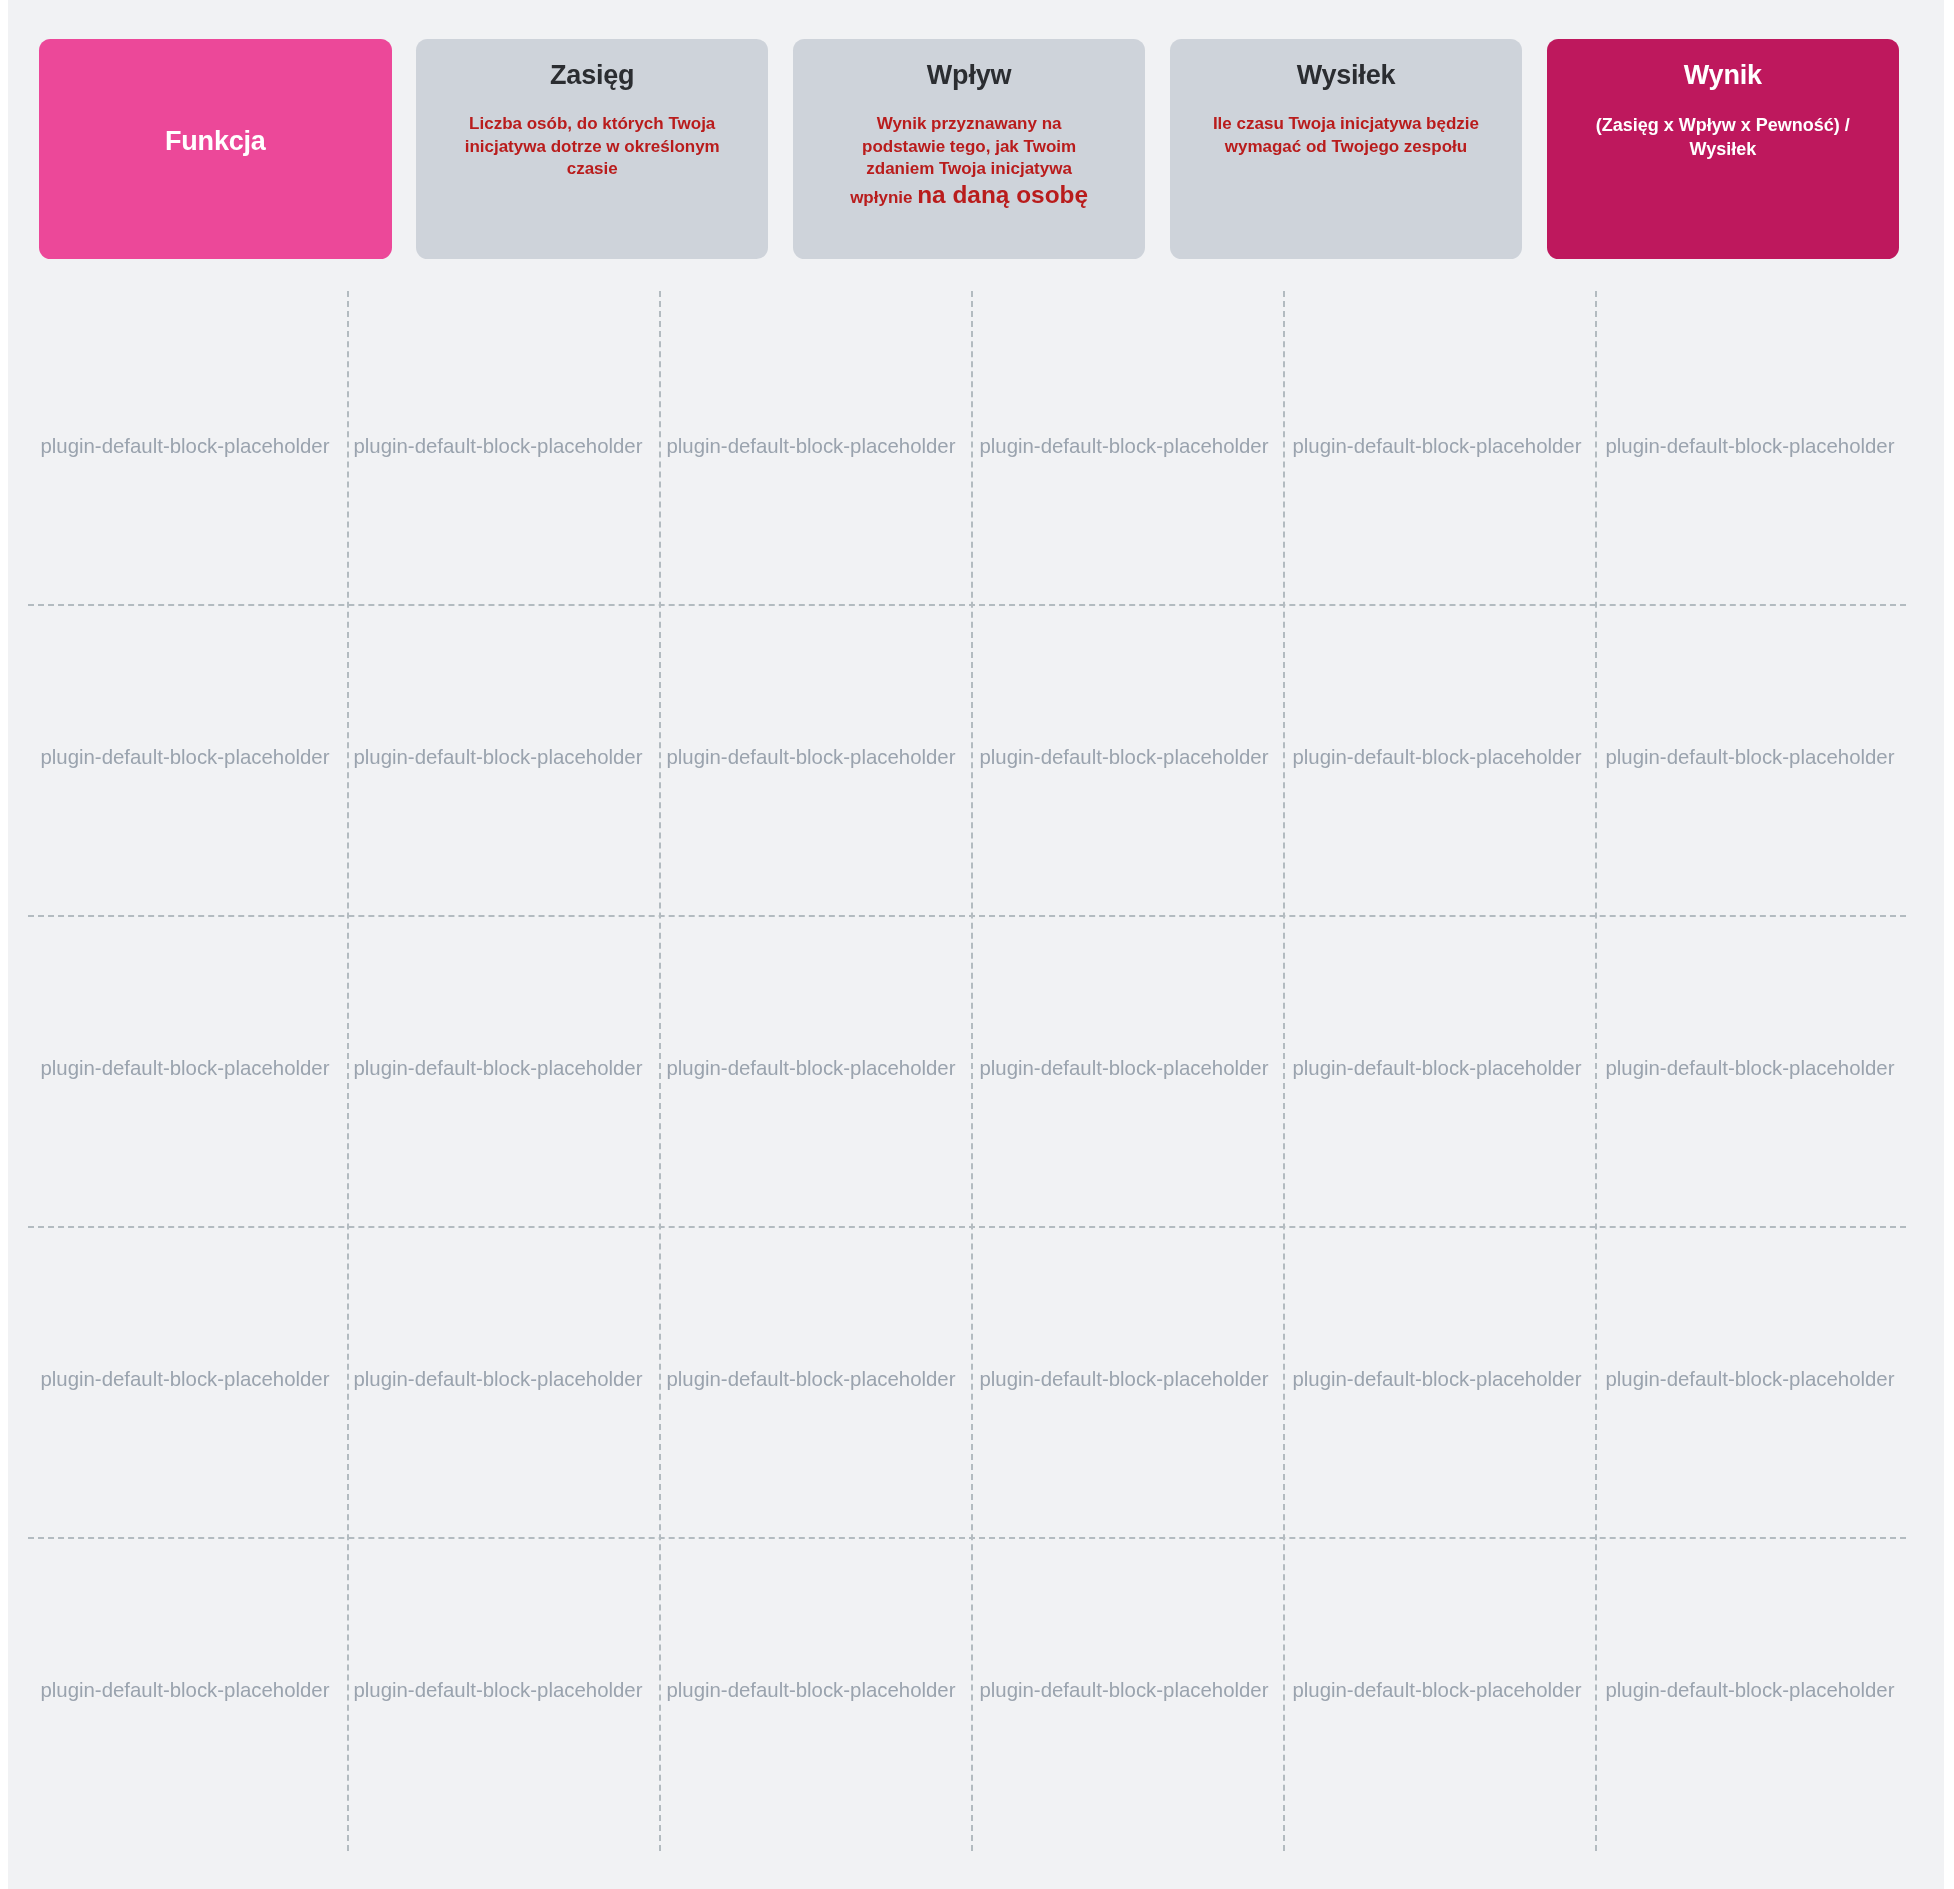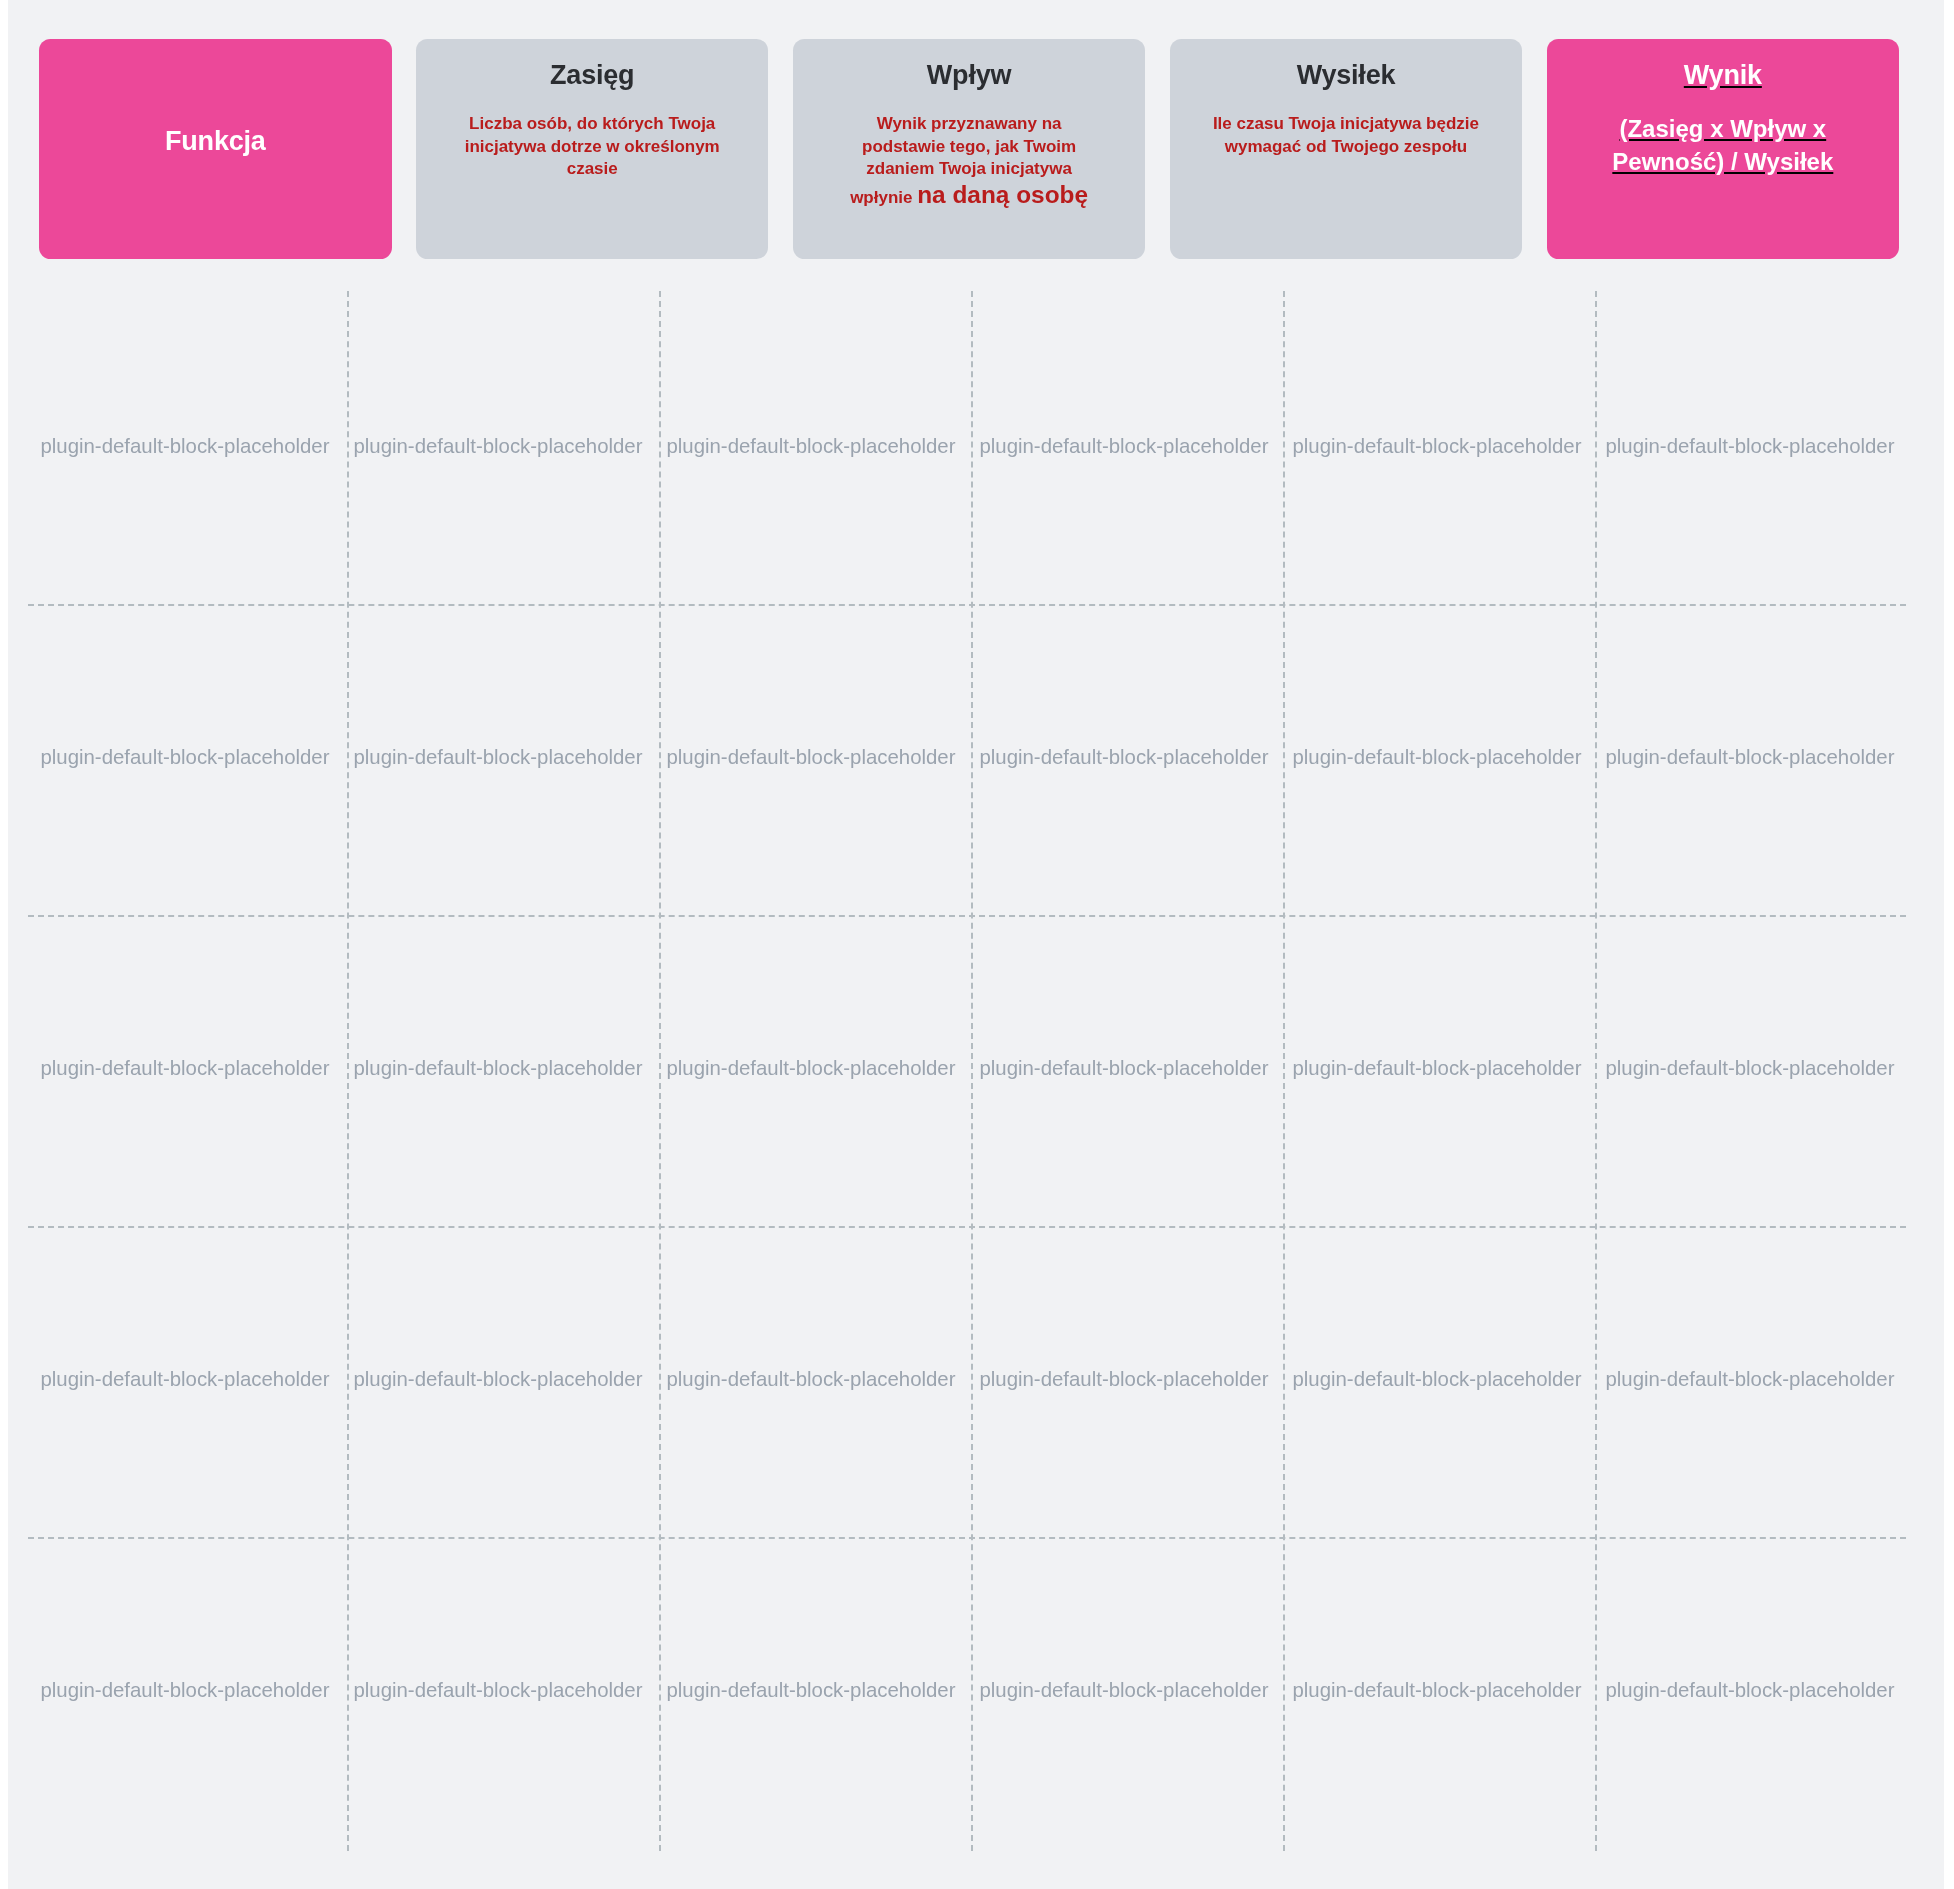--- a/index.html
+++ b/index.html
@@ -53,22 +53,21 @@
     justify-content: flex-start;
     text-align: center;
     gap: 14px;
   }
   .header-card.accent-red {
     background: #ec4899;
     justify-content: center;
     padding-top: 2px;
   }
   .header-card.accent-blue {
-    background: #ec4899;
-    text-decoration: underline;
+    background: #be185d;
   }
   .header-card.neutral {
     background: #ced3da;
   }
   .card-title {
     font-size: 27px;
     font-weight: bold;
     line-height: 1.15;
     letter-spacing: -0.2px;
     color: #2b2d31;
@@ -82,21 +81,21 @@
   .card-desc {
     font-size: 17px;
     font-weight: bold;
     line-height: 1.32;
     color: #b91c1c;
     margin: 0;
     max-width: 269px;
   }
   .accent-blue .card-desc {
     color: #ffffff;
-    font-size: 24px;
+    font-size: 18px;
     margin-top: 8.1px;
     line-height: 1.35;
   }
   .emph-lg {
     font-size: 24.4px;
     font-weight: bold;
     line-height: 1.25;
   }
 
   

